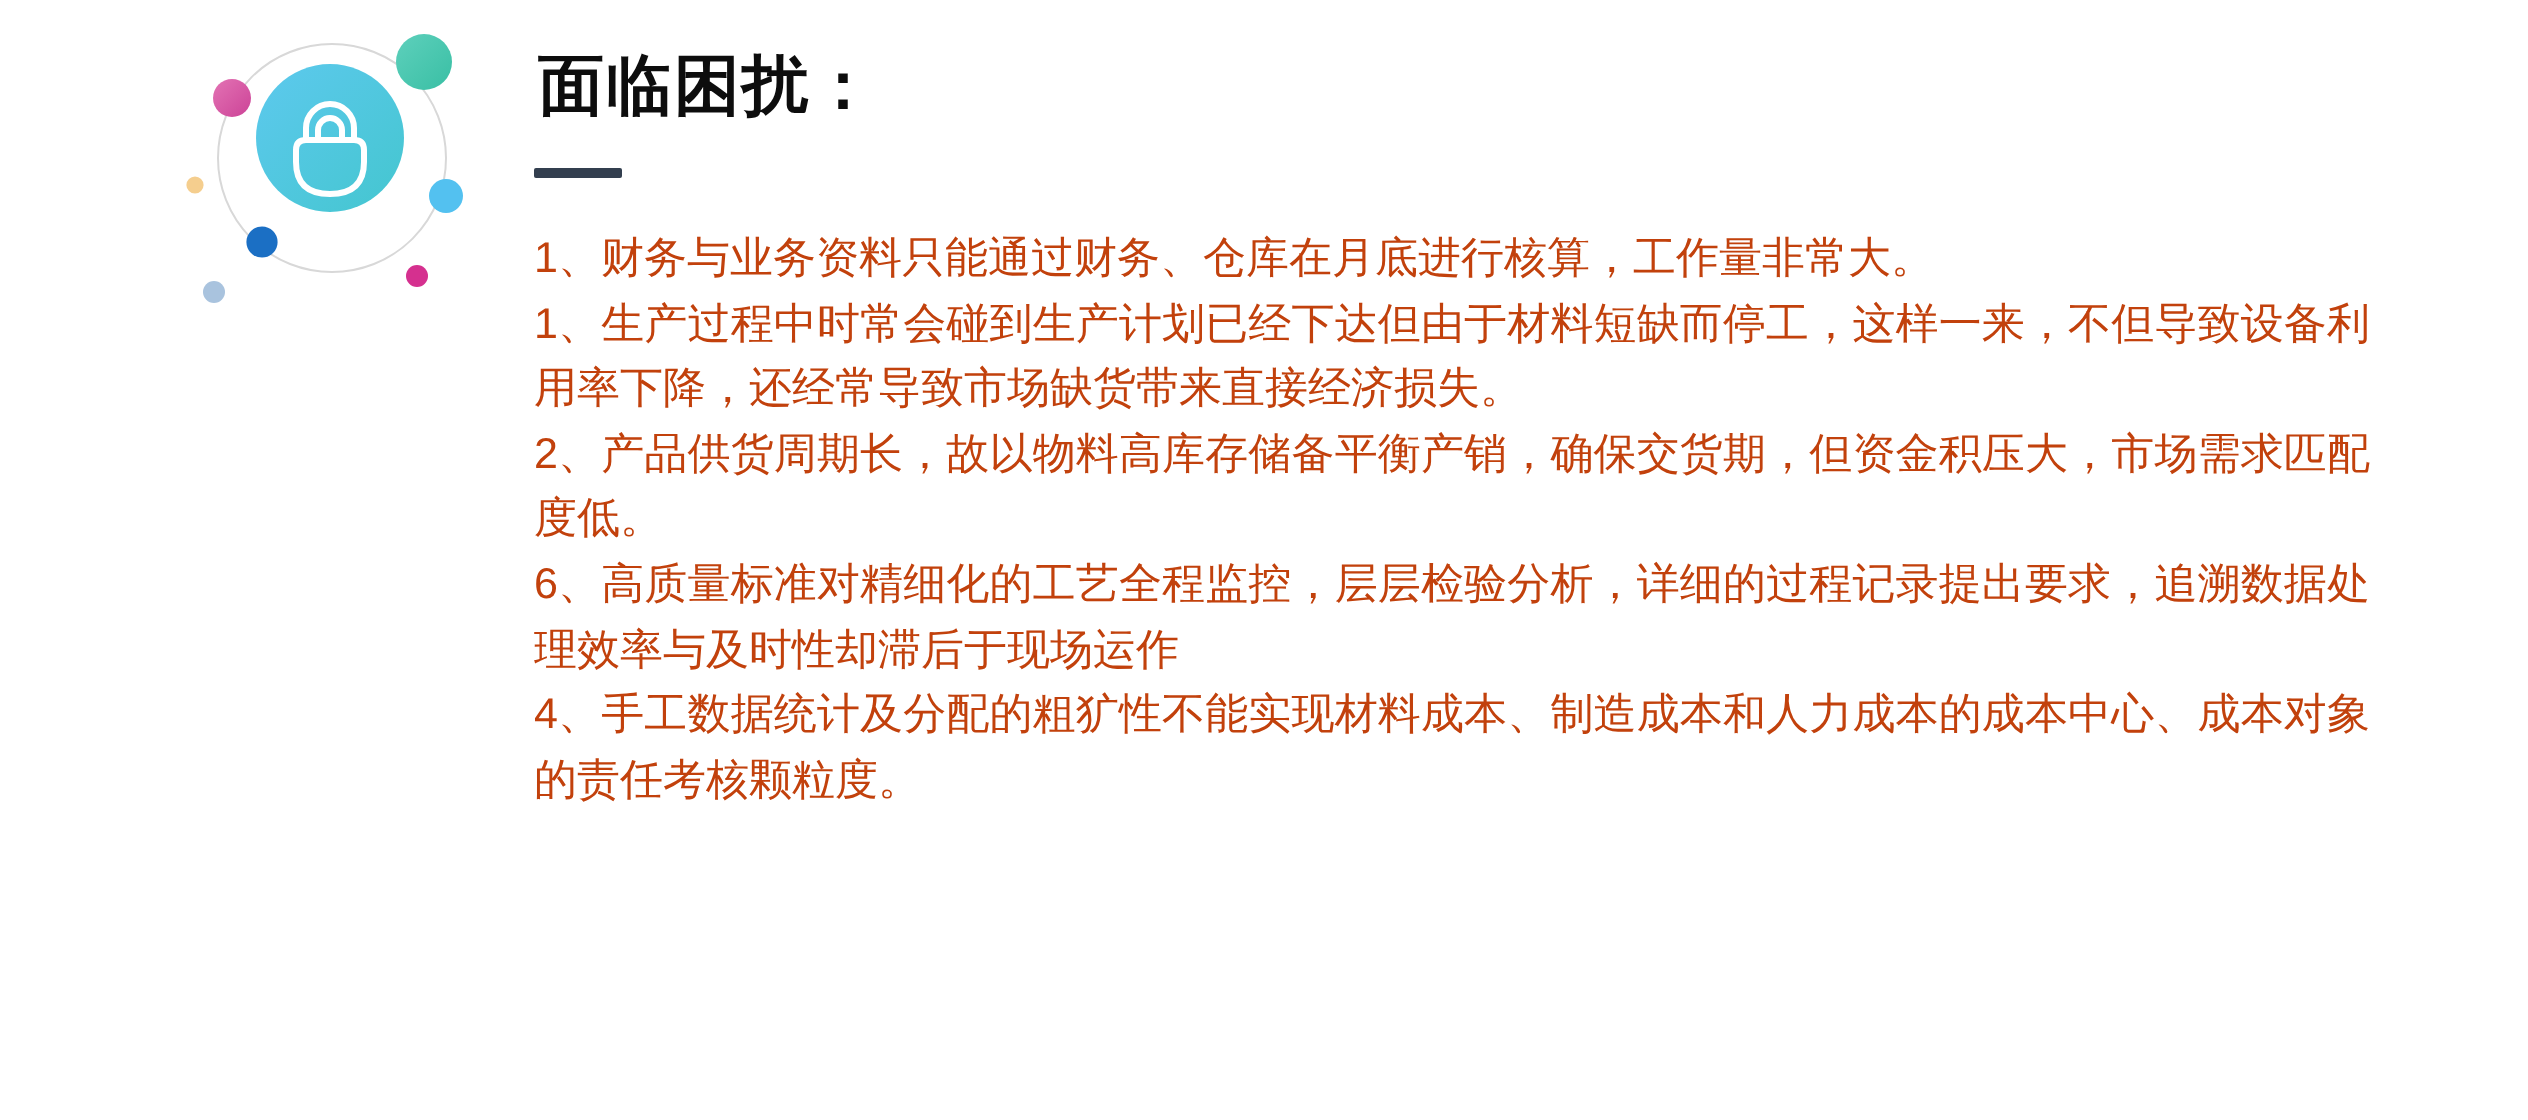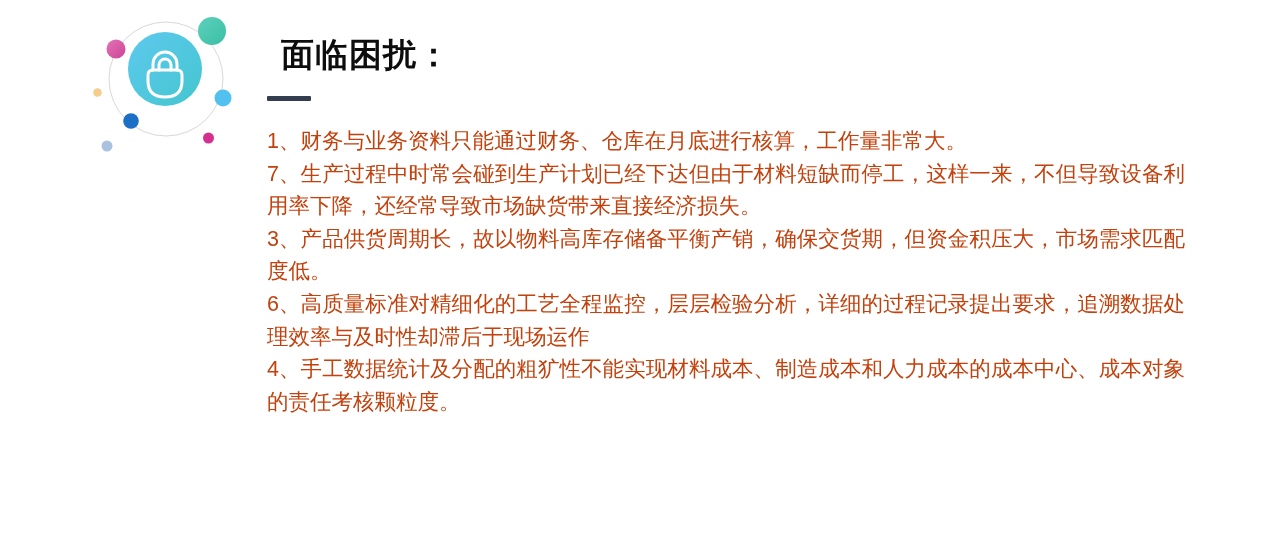--- a/index.html
+++ b/index.html
@@ -19,21 +19,21 @@
     width: 160px; height: 160px;
   }
 
   
   .content {
     position: absolute;
     left: 267px; top: 20px;
     width: 918px;
   }
   .title {
-    margin: 14px;
+    margin: 2px;
     font-size: 33px;
     font-weight: bold;
     line-height: 42px;
     letter-spacing: 1px;
     color: #0d0d0d;
   }
   .title-underline {
     width: 44px; height: 5px;
     margin-top: 20px;
     border-radius: 1px;
@@ -89,20 +89,20 @@
       <circle cx="123.5" cy="133" r="5.5" fill="#d5308f"></circle>
       <circle cx="22" cy="141" r="5.5" fill="#a9c3de"></circle>
     </svg>
   </div>
 
   <div class="content">
     <h1 class="title" style="color: rgb(13, 13, 13);">面临困扰：</h1>
     <div class="title-underline" style="background-color: rgb(51, 63, 79);"></div>
     <div class="items" style="color: rgb(62, 62, 62);">
       <p>1、财务与业务资料只能通过财务、仓库在月底进行核算，工作量非常大。</p>
-      <p>7、生产过程中时常会碰到生产计划已经下达但由于材料短缺而停工，这样一来，不但导致设备利用率下降，还经常导致市场缺货带来直接经济损失。</p>
-      <p>3、产品供货周期长，故以物料高库存储备平衡产销，确保交货期，但资金积压大，市场需求匹配度低。</p>
+      <p>1、生产过程中时常会碰到生产计划已经下达但由于材料短缺而停工，这样一来，不但导致设备利用率下降，还经常导致市场缺货带来直接经济损失。</p>
+      <p>2、产品供货周期长，故以物料高库存储备平衡产销，确保交货期，但资金积压大，市场需求匹配度低。</p>
       <p>6、高质量标准对精细化的工艺全程监控，层层检验分析，详细的过程记录提出要求，追溯数据处理效率与及时性却滞后于现场运作</p>
       <p>4、手工数据统计及分配的粗犷性不能实现材料成本、制造成本和人力成本的成本中心、成本对象的责任考核颗粒度。</p>
     </div>
   </div>
 
 </div>
 
 </body></html>

